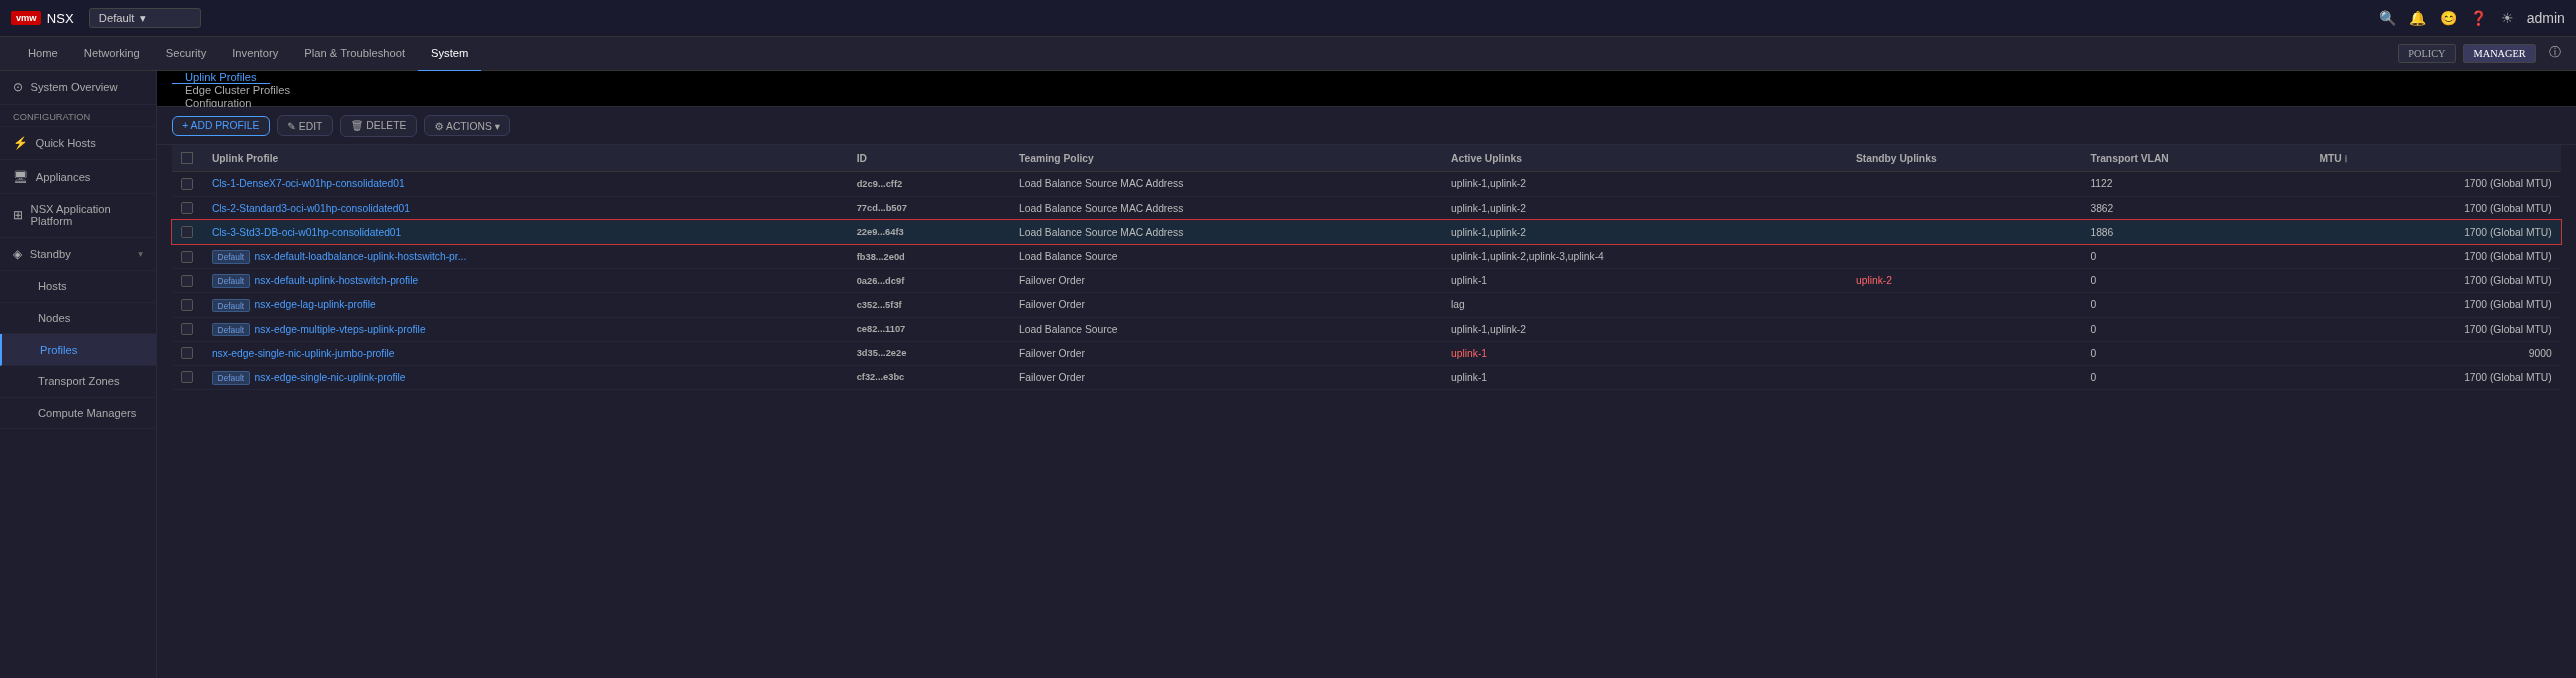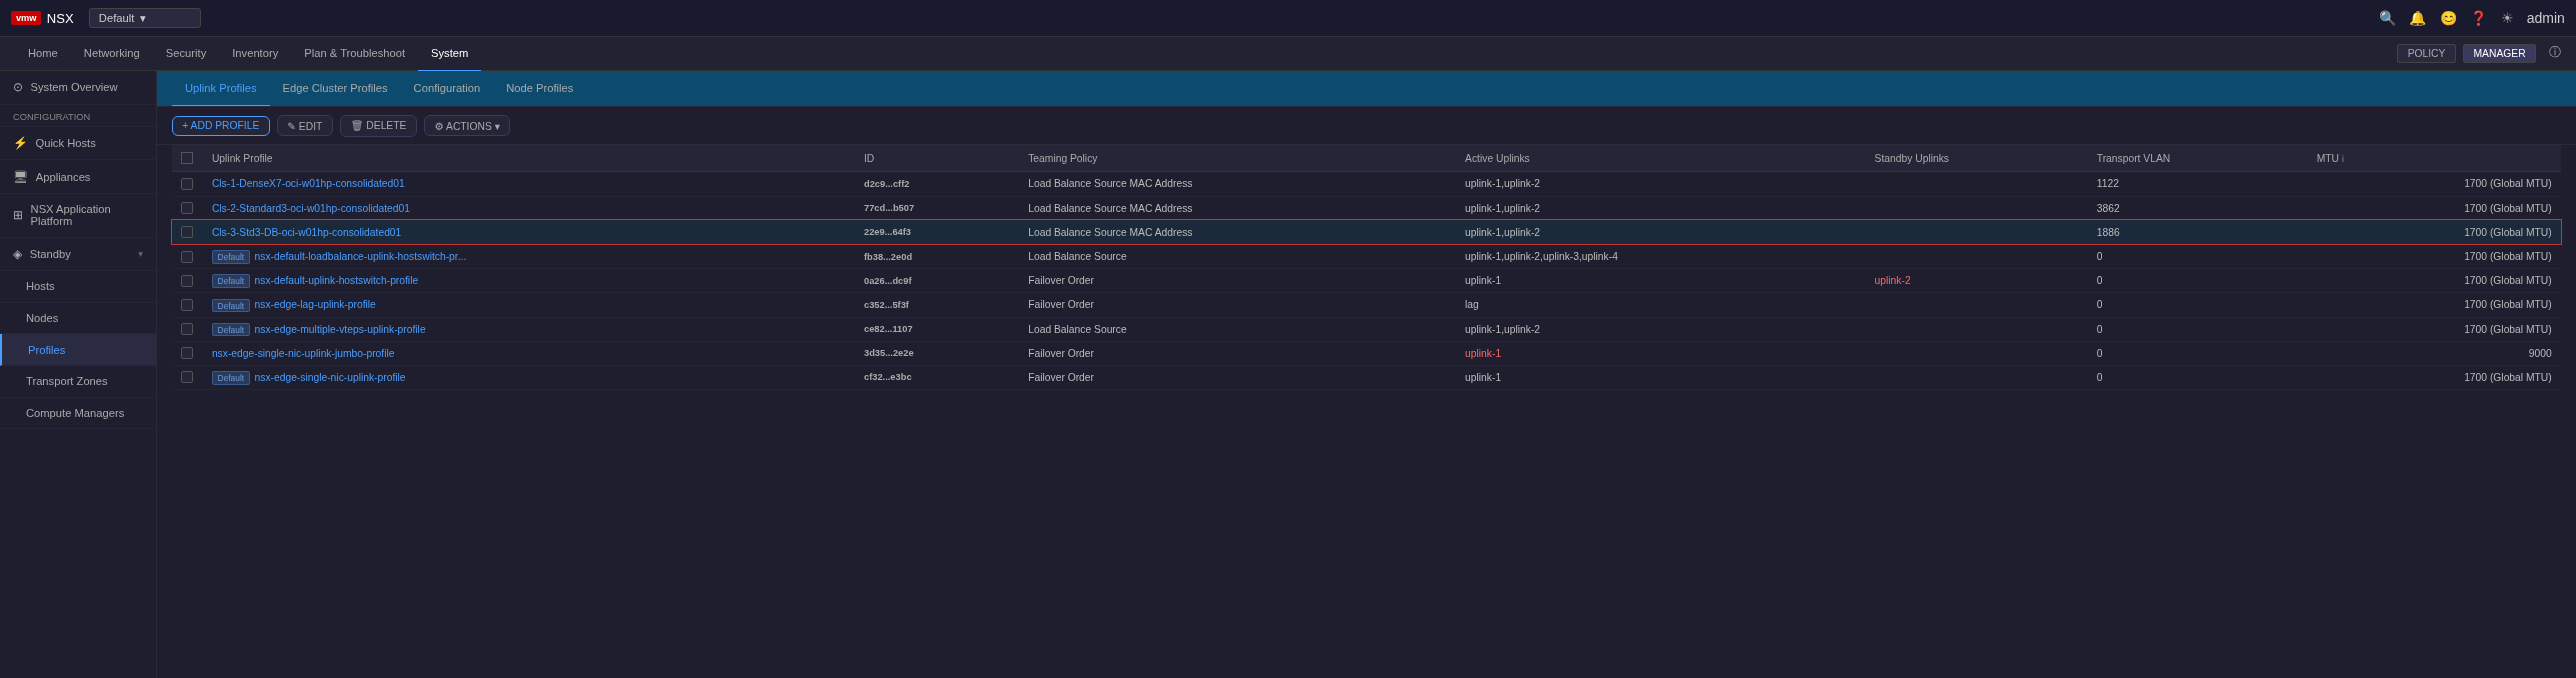--- a/index.html
+++ b/index.html
@@ -33,21 +33,21 @@
       border-bottom: 0.9px solid #333;
     }
     .nav-bar .nav-item {
       color: #aaa; padding: 0 13px; height: 34px; display: flex; align-items: center;
       cursor: pointer; font-size: 11.2px; border-bottom: 1.9px solid transparent;
     }
     .nav-bar .nav-item.active { color: #fff; border-bottom: 1.9px solid #4a9eff; }
     .nav-bar-right { margin-left: auto; display: flex; gap: 7.5px; }
     .nav-btn {
       background: #2a2a3e; border: 0.9px solid #444; color: #aaa; padding: 2.8px 9.3px;
-      font-size: 10.3px; cursor: pointer; border-radius: 1.9px;
+      font-size: 10.3px; cursor: pointer; border-radius: 1.9px; font-family: Liberation Serif, serif;
     }
     .nav-btn.active { background: #3a3a5e; color: #fff; }
     .info-icon { color: #aaa; cursor: pointer; font-size: 12px; margin-left: 5.6px; }
 
     
     .main-layout { display: flex; height: calc(678px - 71px); }
 
     
     .sidebar {
       width: 157px; background: #1e1e2e; border-right: 0.9px solid #2a2a3a;
@@ -55,29 +55,29 @@
     }
     .sidebar-item {
       padding: 9.3px 13px; color: #aaa; cursor: pointer; display: flex; align-items: center;
       gap: 7.5px; font-size: 11.2px; border-bottom: 0.9px solid #252535;
     }
     .sidebar-item.active { background: #2a2a42; color: #4a9eff; border-left: 2.8px solid #4a9eff; }
     .sidebar-item.section-header { color: #888; font-size: 9.3px; text-transform: uppercase; padding: 7.5px 13px 3.7px; cursor: default; }
     .sidebar-item .icon { font-size: 12px; }
     .sidebar-item.has-children { justify-content: space-between; }
     .chevron { font-size: 9.3px; color: #666; }
-    .sidebar-sub { padding-left: 26px; }
+    .sidebar-sub { padding-left: 38px; }
 
     
     .content { flex: 1; background: #1e1e2e; display: flex; flex-direction: column; overflow: hidden; }
 
     
     .tab-bar {
-      display: flex; align-items: flex-end; background: #0c4a6e; border-bottom: 0.9px solid #2a2a3a;
-      padding: 0 15px; height: 36px;
+      display: flex; align-items: flex-start; background: #000000; border-bottom: 0.9px solid #2a2a3a;
+      padding: 0 15px; height: 36px; flex-direction: column;
     }
     .tab-item {
       padding: 0 13px; height: 36px; display: flex; align-items: center; cursor: pointer;
       font-size: 11.2px; color: #aaa; border-bottom: 1.9px solid transparent; white-space: nowrap;
     }
     .tab-item.active { color: #4a9eff; border-bottom: 1.9px solid #4a9eff; font-weight: 500; }
 
     
     .toolbar {
       display: flex; align-items: center; gap: 7.5px; padding: 7.5px 15px;
@@ -87,21 +87,21 @@
       display: flex; align-items: center; gap: 3.7px; padding: 3.7px 9.3px;
       border: 0.9px solid #3a3a5a; background: #252538; color: #aaa;
       font-size: 10.3px; cursor: pointer; border-radius: 6px;
     }
     .tool-btn.primary { color: #4a9eff; border-color: #4a9eff; }
 
     
     .table-container { flex: 1; overflow-y: auto; padding: 0 15px 15px; }
     table { width: 100%; border-collapse: collapse; }
     thead th {
-      background: #252538; color: #aaa; font-size: 10.3px; font-weight: 400;
+      background: #252538; color: #aaa; font-size: 10.3px; font-weight: 700;
       padding: 6.5px 9.3px; text-align: left; border-bottom: 0.9px solid #333;
       white-space: nowrap; position: sticky; top: 0;
     }
     tbody tr { border-bottom: 0.9px solid #252535; }
     tbody tr.selected { background: #1a2a3a; outline: 0.9px solid #cc3333; }
     tbody td { padding: 5.6px 9.3px; font-size: 10.3px; color: #bbb; vertical-align: middle; }
     .checkbox-cell { width: 26px; }
     .cb { width: 12px; height: 12px; border: 0.9px solid #555; background: #252538; cursor: pointer; border-radius: 1.9px; }
     .cb-header { width: 12px; height: 12px; border: 0.9px solid #555; background: #252538; cursor: pointer; }
     .link-text { color: #4a9eff; cursor: pointer; margin-top: 14px; }

